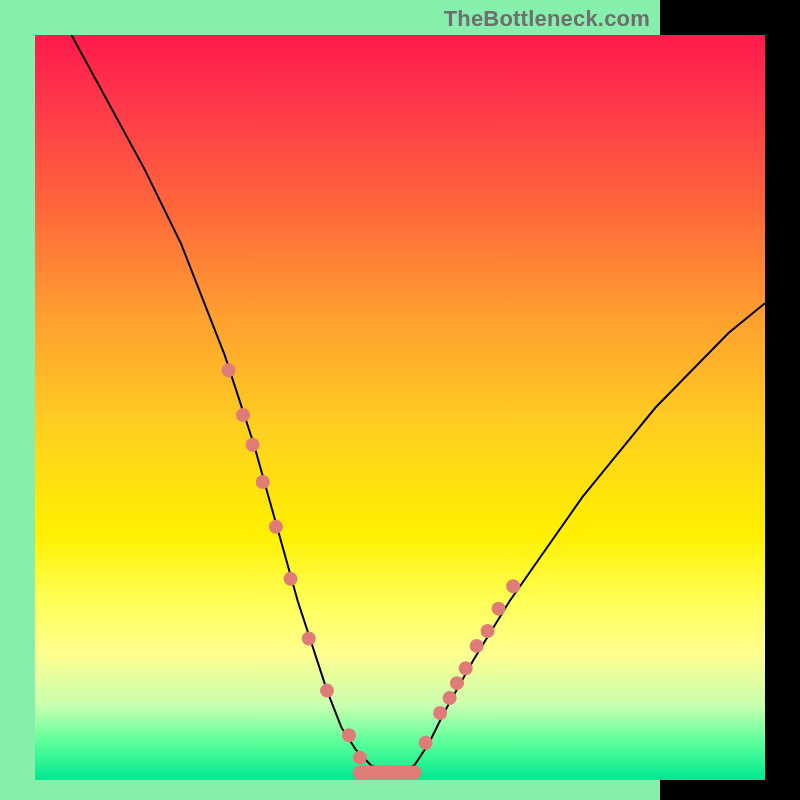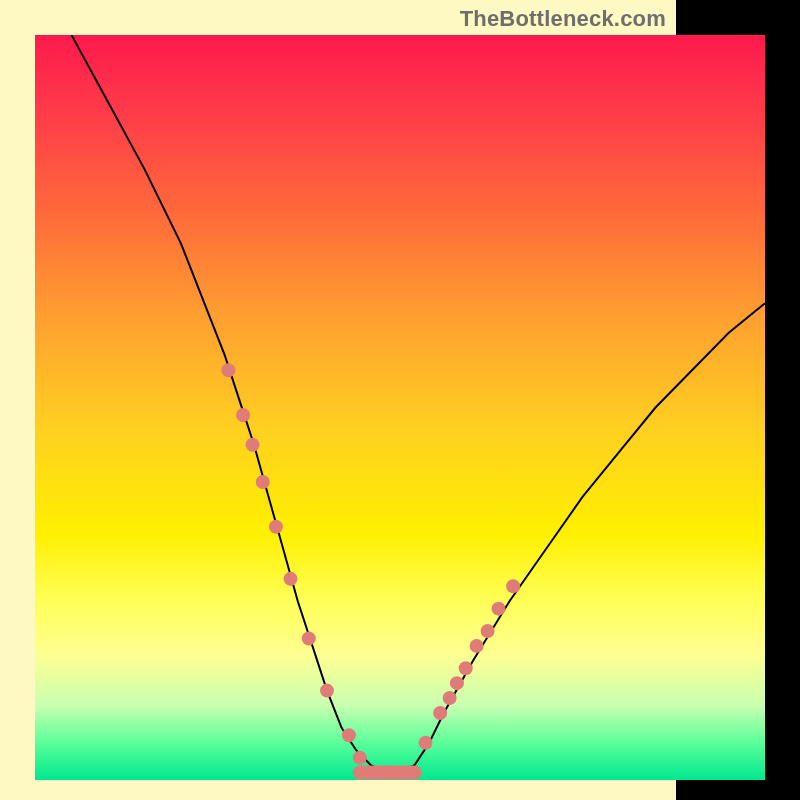--- a/index.html
+++ b/index.html
@@ -8,22 +8,21 @@
     width: 800px;
     height: 800px;
     background: #000;
     font-family: Arial, Helvetica, sans-serif;
     overflow: hidden;
   }
   .outer {
     position: relative;
     width: 660px;
     height: 800px;
-    background: #fef9c3;
-    padding-left: 16px;
+    background: #86efac;
   }
   .plot-area {
     position: absolute;
     left: 35px;
     top: 35px;
     width: 730px;
     height: 745px;
     background: linear-gradient(to bottom,
       #ff1a4d 0%,
       #ff3a4a 10%,

